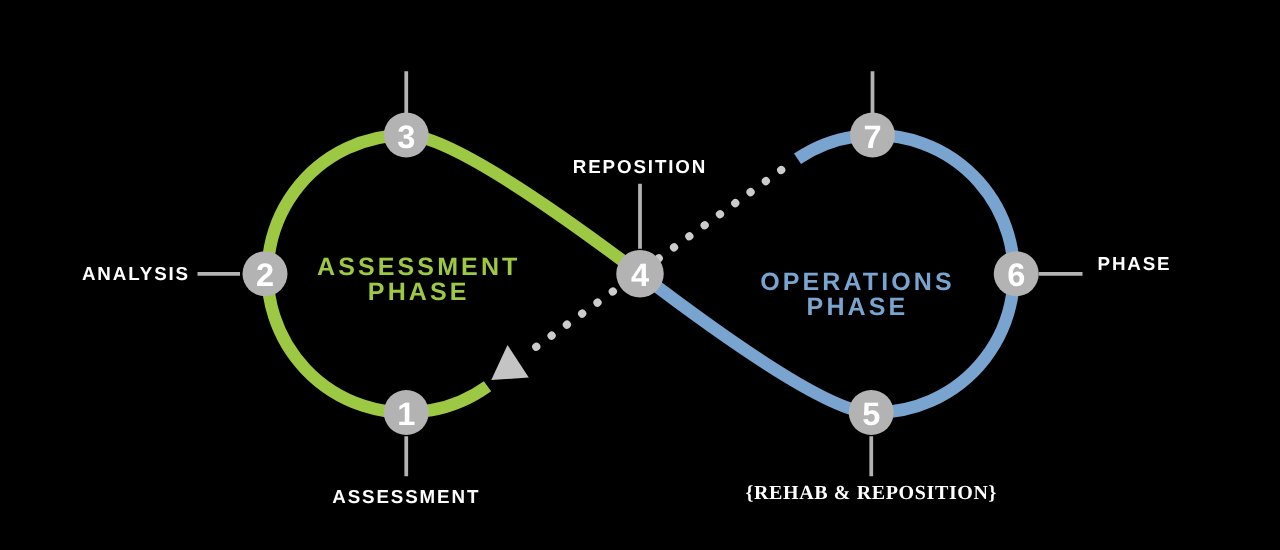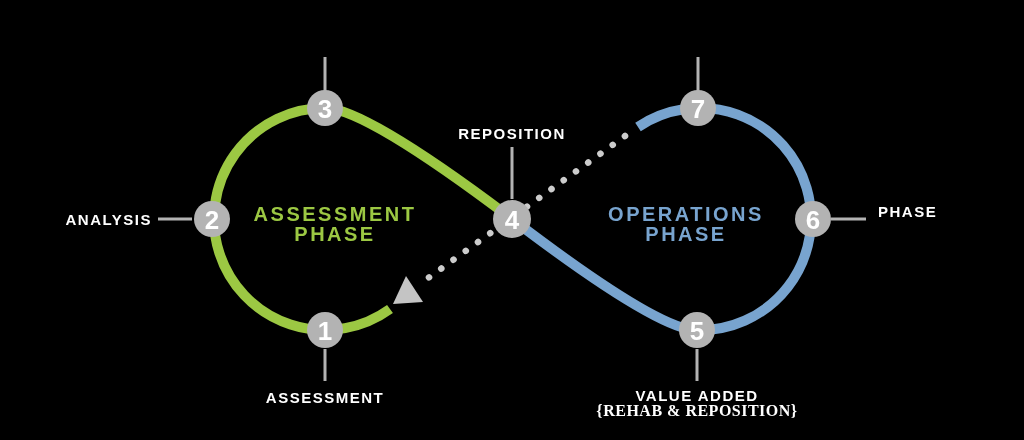--- a/index.html
+++ b/index.html
@@ -85,34 +85,33 @@
     <g>
       <circle class="node-circle" cx="698" cy="108" r="18"></circle>
       <text class="node-number" x="698" y="109">7</text>
     </g>
   </svg>
 
   <div class="phase-title phase-green" style="left:335px;top:204px">
     <span>ASSESSMENT</span><br>
     <span>PHASE</span>
   </div>
-  <div class="phase-title phase-blue" style="left:686px;top:204px">
+  <div class="phase-title phase-blue" style="left:686px;top:216px">
     <span>OPERATIONS</span><br>
     <span>PHASE</span>
   </div>
 
   <div class="label center" style="left:325px;top:390px">ASSESSMENT</div>
 
   <div class="label right" style="left:152px;top:212px">ANALYSIS</div>
 
 
   <div class="label center" style="left:512px;top:126px">REPOSITION</div>
 
   <div class="label center" style="left:697px;top:388px">
-    <span>VALUE ADDED</span>
     <span class="sub">{REHAB &amp; REPOSITION}</span>
   </div>
 
   <div class="label" style="left:878px;top:204px">
     <span>PHASE</span><br>
   </div>
 
 
 </div>
 

